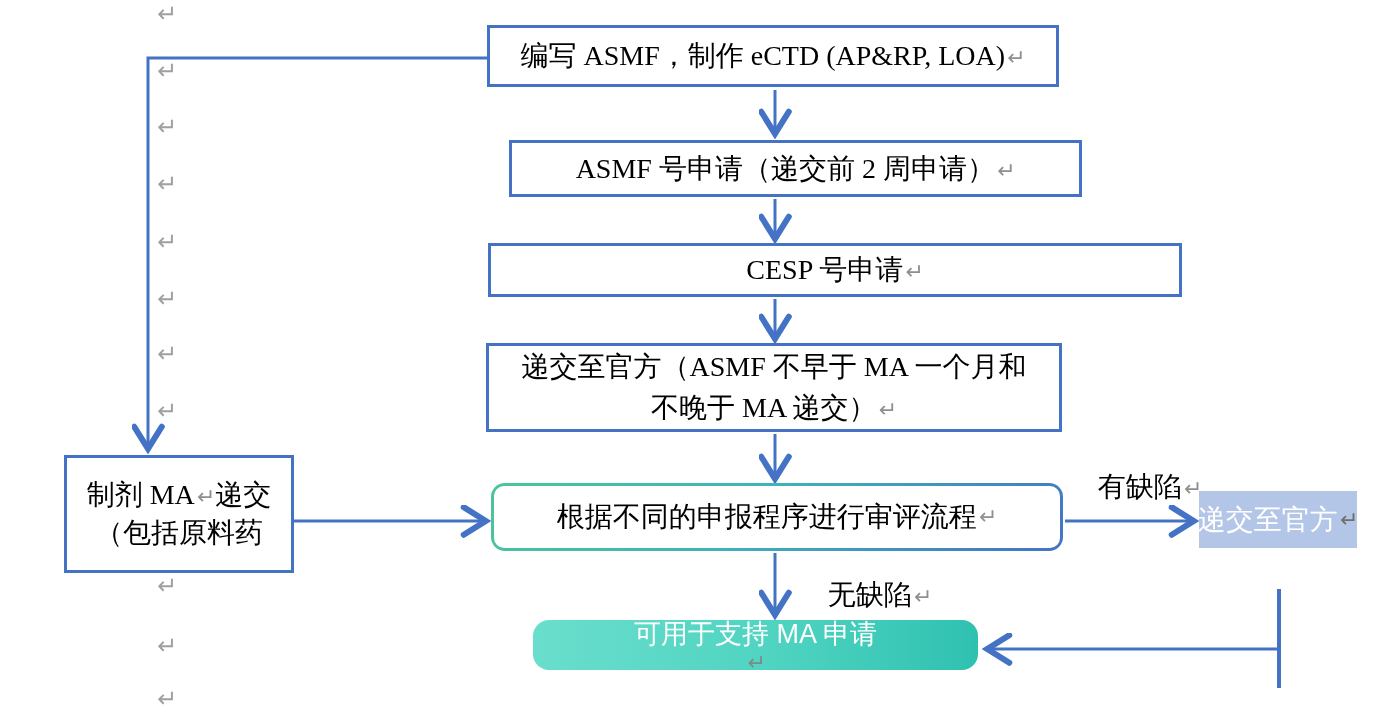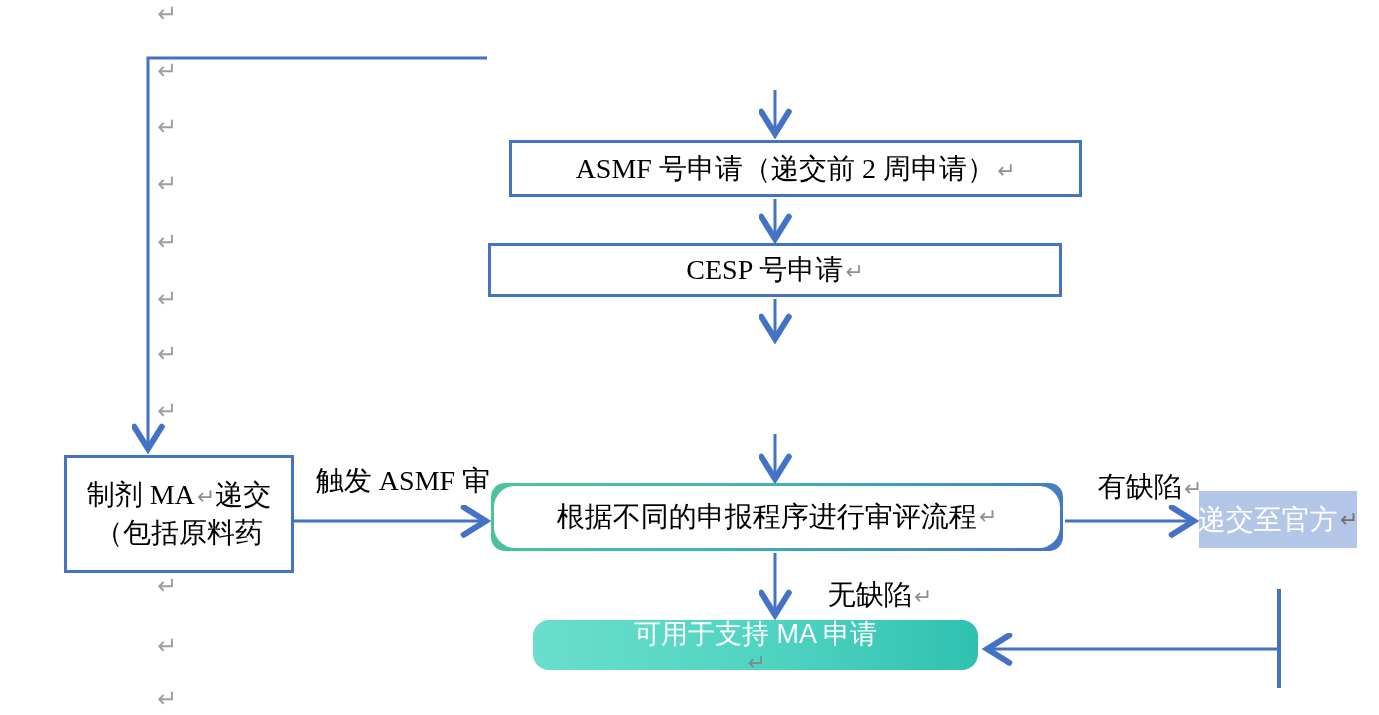--- a/index.html
+++ b/index.html
@@ -33,21 +33,21 @@
   .edge-label{
     position:absolute;font-size:28px;color:#000;white-space:nowrap;text-align:center;
   }
   
   .review-wrap{
     position:absolute;left:491px;top:483px;width:572px;height:68px;
     border-radius:14px;padding:3px;box-sizing:border-box;
     background:linear-gradient(135deg,#4ec596 0%,#3fb3b8 45%,#4472C4 100%);
   }
   .review-inner{
-    width:100%;height:100%;background:#ffffff;border-radius:21px;
+    width:100%;height:100%;background:#ffffff;border-radius:10px;
     display:flex;align-items:center;justify-content:center;
     font-size:28px;white-space:nowrap;
   }
   .reply-node{
     position:absolute;left:1199px;top:491px;width:158px;height:57px;
     background:#b3c6e7;color:#ffffff;
     display:flex;align-items:center;justify-content:center;
     font-size:28px;white-space:nowrap;
   }
   .reply-node .retmark{color:#6f6f6f;}
@@ -57,21 +57,21 @@
     background:linear-gradient(90deg,#6adecd 0%,#4fd3c1 55%,#2fc1b0 100%);
     color:#ffffff;
     display:flex;align-items:center;justify-content:center;
     font-family:"Liberation Sans","DejaVu Sans",sans-serif;
     font-size:27px;white-space:nowrap;flex-direction:column;
   }
   .support-node .retmark{color:#7c8b89;}
   
   #node-write-asmf{left:487px;top:25px;width:572px;height:62px;}
   #node-asmf-number{left:487px;top:140px;width:573px;height:57px;margin-left:22px;}
-  #node-cesp{left:488px;top:243px;width:574px;height:54px;}
+  #node-cesp{left:488px;top:243px;width:694px;height:54px;}
   #node-submit-official{left:486px;top:343px;width:576px;height:89px;line-height:1.45;}
   #node-ma-submit{left:28px;top:455px;width:230px;height:118px;line-height:1.35;margin-left:36px;}
   #label-trigger{left:288px;top:462px;width:230px;}
   #label-has-def{left:1085px;top:460px;width:130px;margin-top:8px;}
   #label-no-def{left:815px;top:576px;width:130px;}
 </style>
 </head>
 <body>
 
 <div id="canvas">
@@ -99,33 +99,44 @@
   <div class="margin-mark" style="left:157px;top:115px">↵</div>
   <div class="margin-mark" style="left:157px;top:172px">↵</div>
   <div class="margin-mark" style="left:157px;top:230px">↵</div>
   <div class="margin-mark" style="left:157px;top:287px">↵</div>
   <div class="margin-mark" style="left:157px;top:342px">↵</div>
   <div class="margin-mark" style="left:157px;top:399px">↵</div>
   <div class="margin-mark" style="left:157px;top:574px">↵</div>
   <div class="margin-mark" style="left:157px;top:634px">↵</div>
   <div class="margin-mark" style="left:157px;top:687px">↵</div>
 
+  <div class="node" id="node-write-asmf">
+    <div class="row">
+      <span>编写 ASMF，制作 eCTD (AP&amp;RP, LOA)</span><span class="retmark">↵</span>
+    </div>
+  </div>
 
   <div class="node" id="node-asmf-number">
     <div class="row">
       <span>ASMF 号申请（递交前 2 周申请）</span><span class="retmark">↵</span>
     </div>
   </div>
 
   <div class="node" id="node-cesp">
     <div class="row">
       <span>CESP 号申请</span><span class="retmark">↵</span>
     </div>
   </div>
 
+  <div class="node" id="node-submit-official">
+    <div class="row">递交至官方（ASMF 不早于 MA 一个月和</div>
+    <div class="row">
+      <span>不晚于 MA 递交）</span><span class="retmark">↵</span>
+    </div>
+  </div>
 
   <div class="node" id="node-ma-submit">
     <div class="row">
       <span>制剂 MA</span><span class="retmark">↵</span><span>递交</span>
     </div>
     <div class="row">（包括原料药</div>
   </div>
 
   <div class="review-wrap">
     <div class="review-inner">
@@ -137,23 +148,20 @@
   <div class="reply-node">
     <span>递交至官方</span>
       <span class="retmark">↵</span>
   </div>
 
   <div class="support-node">
     <span>可用于支持 MA 申请</span>
       <span class="retmark">↵</span>
   </div>
 
-  <div class="edge-label" id="label-trigger">
-    <span>触发 ASMF 审</span>
-  </div>
   <div class="edge-label" id="label-has-def">
     <span>有缺陷</span><span class="retmark">↵</span>
   </div>
   <div class="edge-label" id="label-no-def">
     <span>无缺陷</span><span class="retmark">↵</span>
   </div>
 
 </div>
 
 </body></html>

